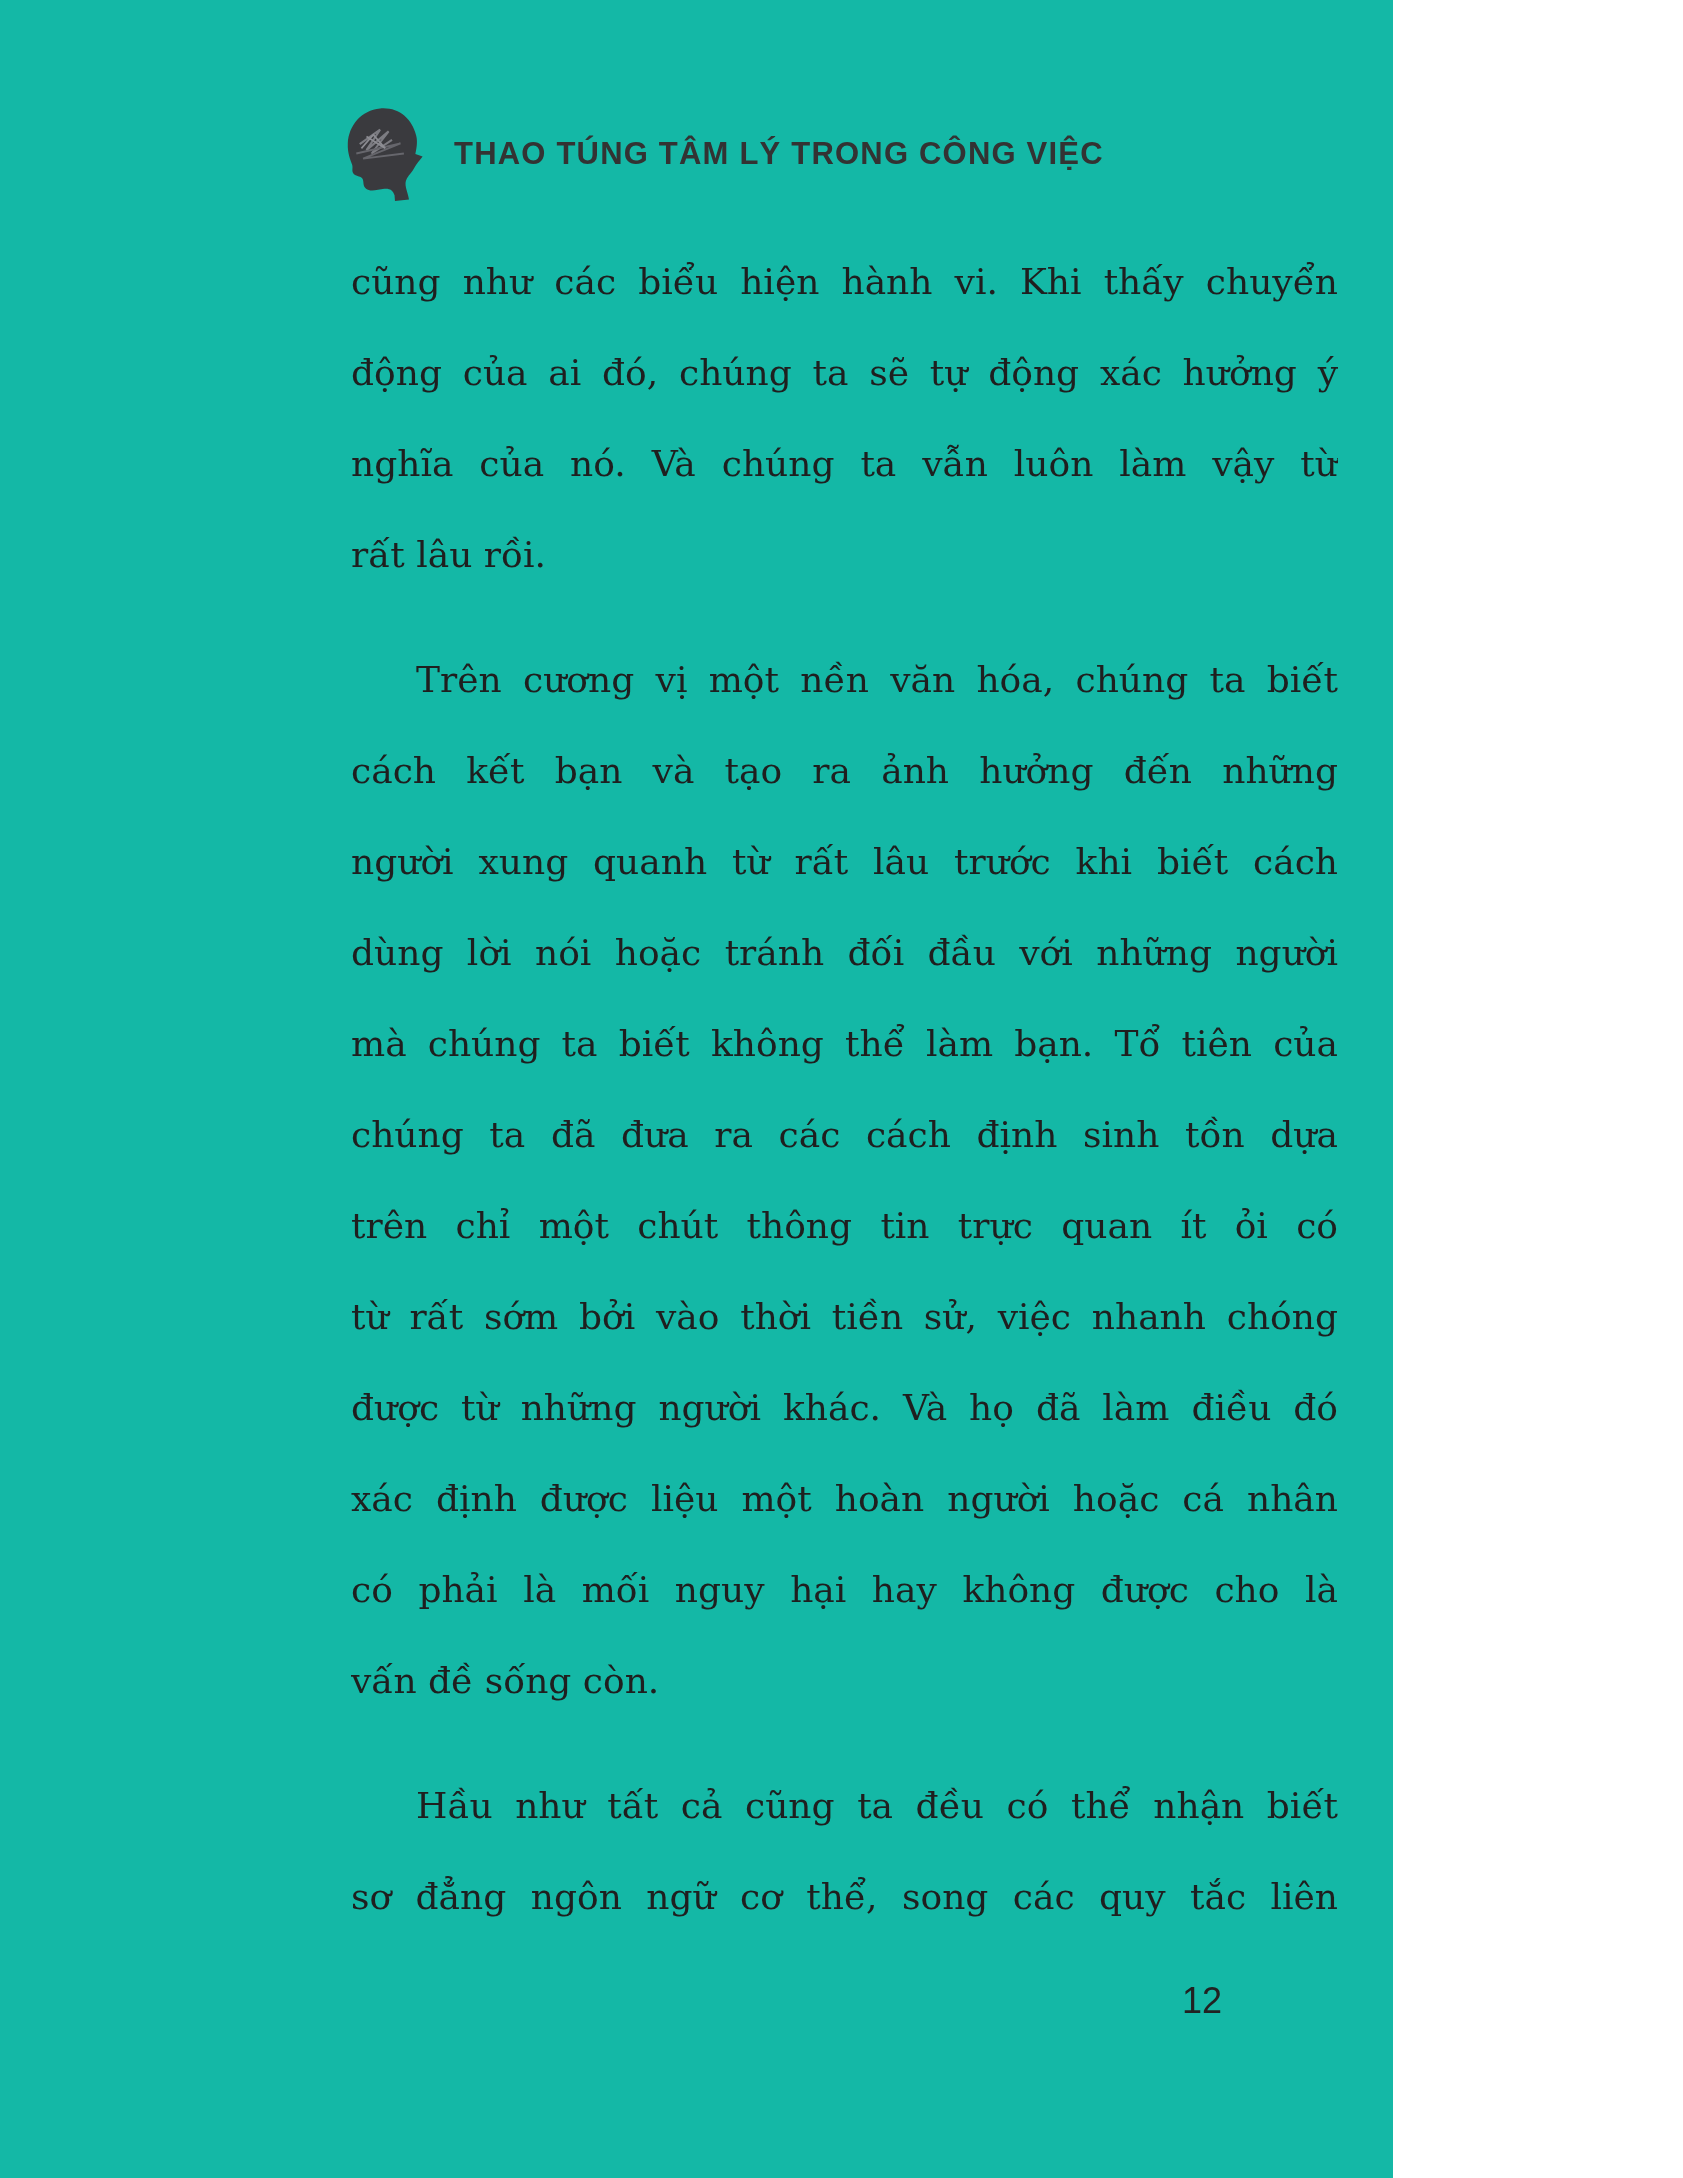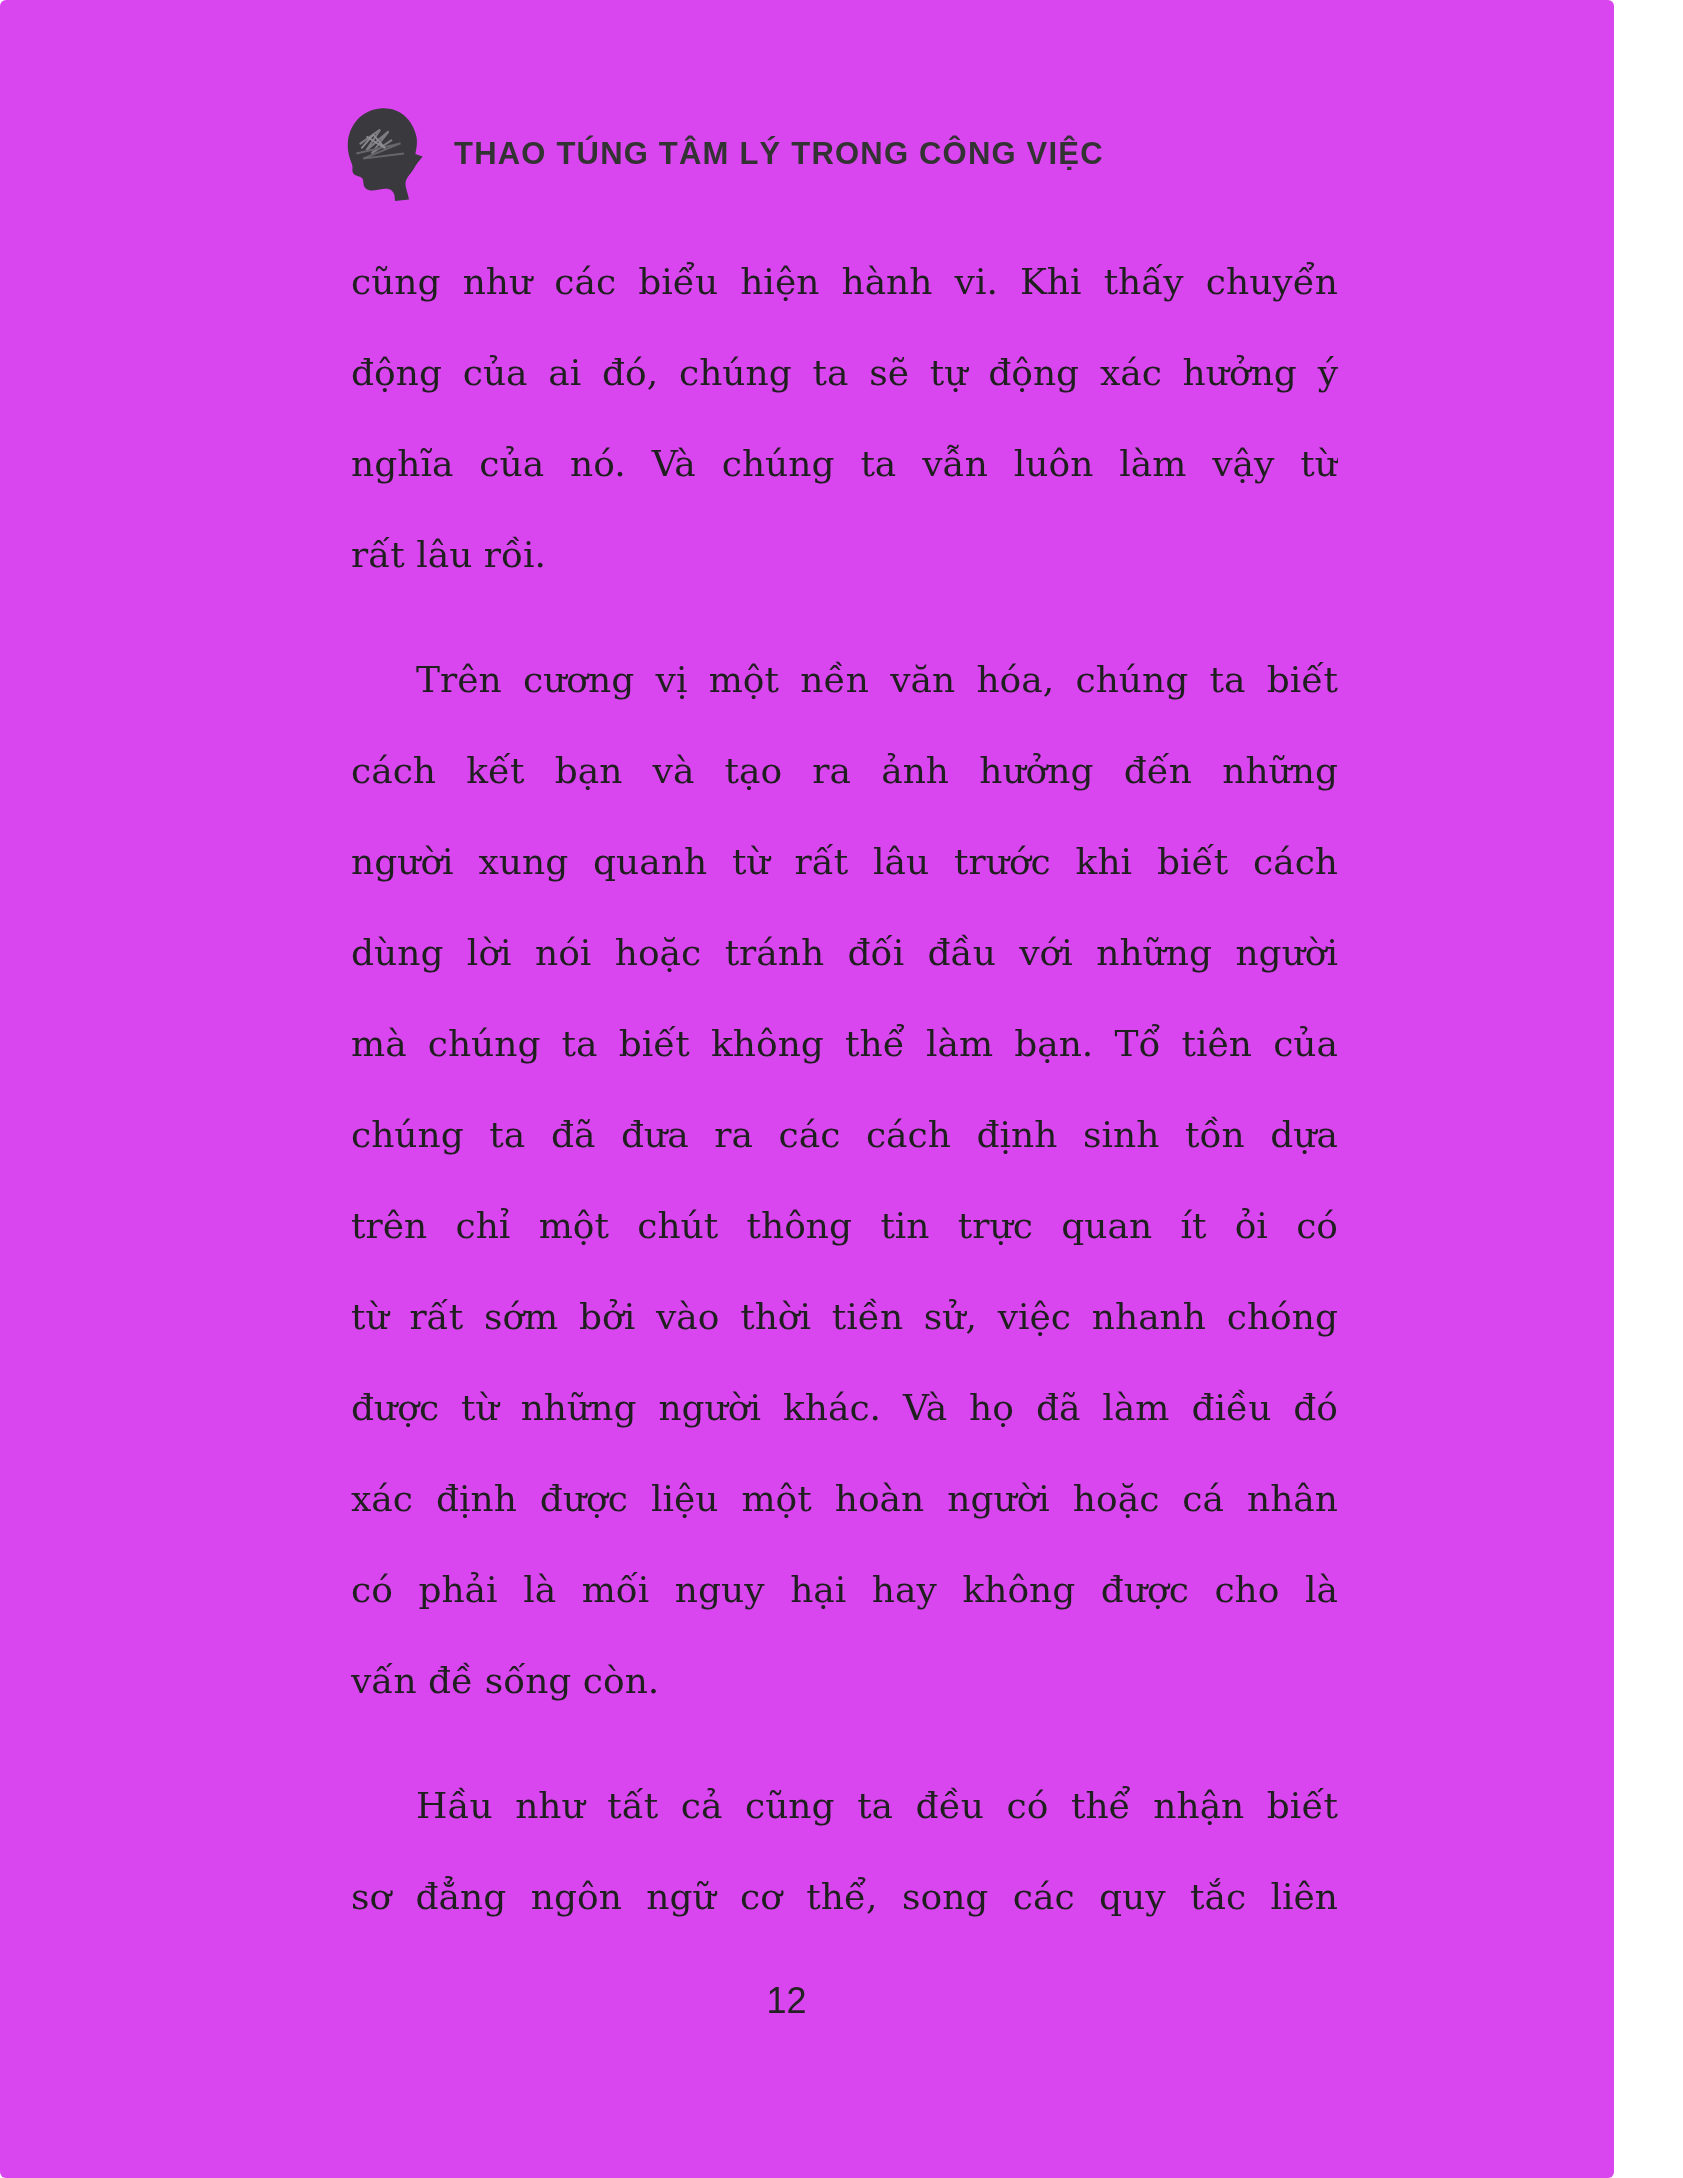--- a/index.html
+++ b/index.html
@@ -2,26 +2,25 @@
 <html><head>
 <meta charset="utf-8">
 <style>
   html, body {
     margin: 0;
     padding: 0;
     background: #ffffff;
   }
   .page {
     position: relative;
-    width: 1614px;
+    width: 1393px;
     height: 2178px;
-    background: #d946ef;
+    background: #14b8a6;
     overflow: hidden;
     font-family: "DejaVu Serif", serif;
-    border-radius: 6px;
   }
   .page-header {
     position: absolute;
     top: 105px;
     left: 341px;
     display: flex;
     align-items: center;
     gap: 28px;
   }
   .head-icon svg {
@@ -62,21 +61,21 @@
     text-align-last: left;
   }
   .para.indent .line:first-child {
     text-indent: 65px;
   }
   .page-footer {
     position: absolute;
     top: 1980px;
     left: 351px;
     width: 871px;
-    text-align: center;
+    text-align: right;
   }
   .page-number {
     display: inline-block;
     font-family: "Liberation Sans", sans-serif;
     font-size: 36px;
     color: #222222;
   }
 </style>
 </head>
 <body>

